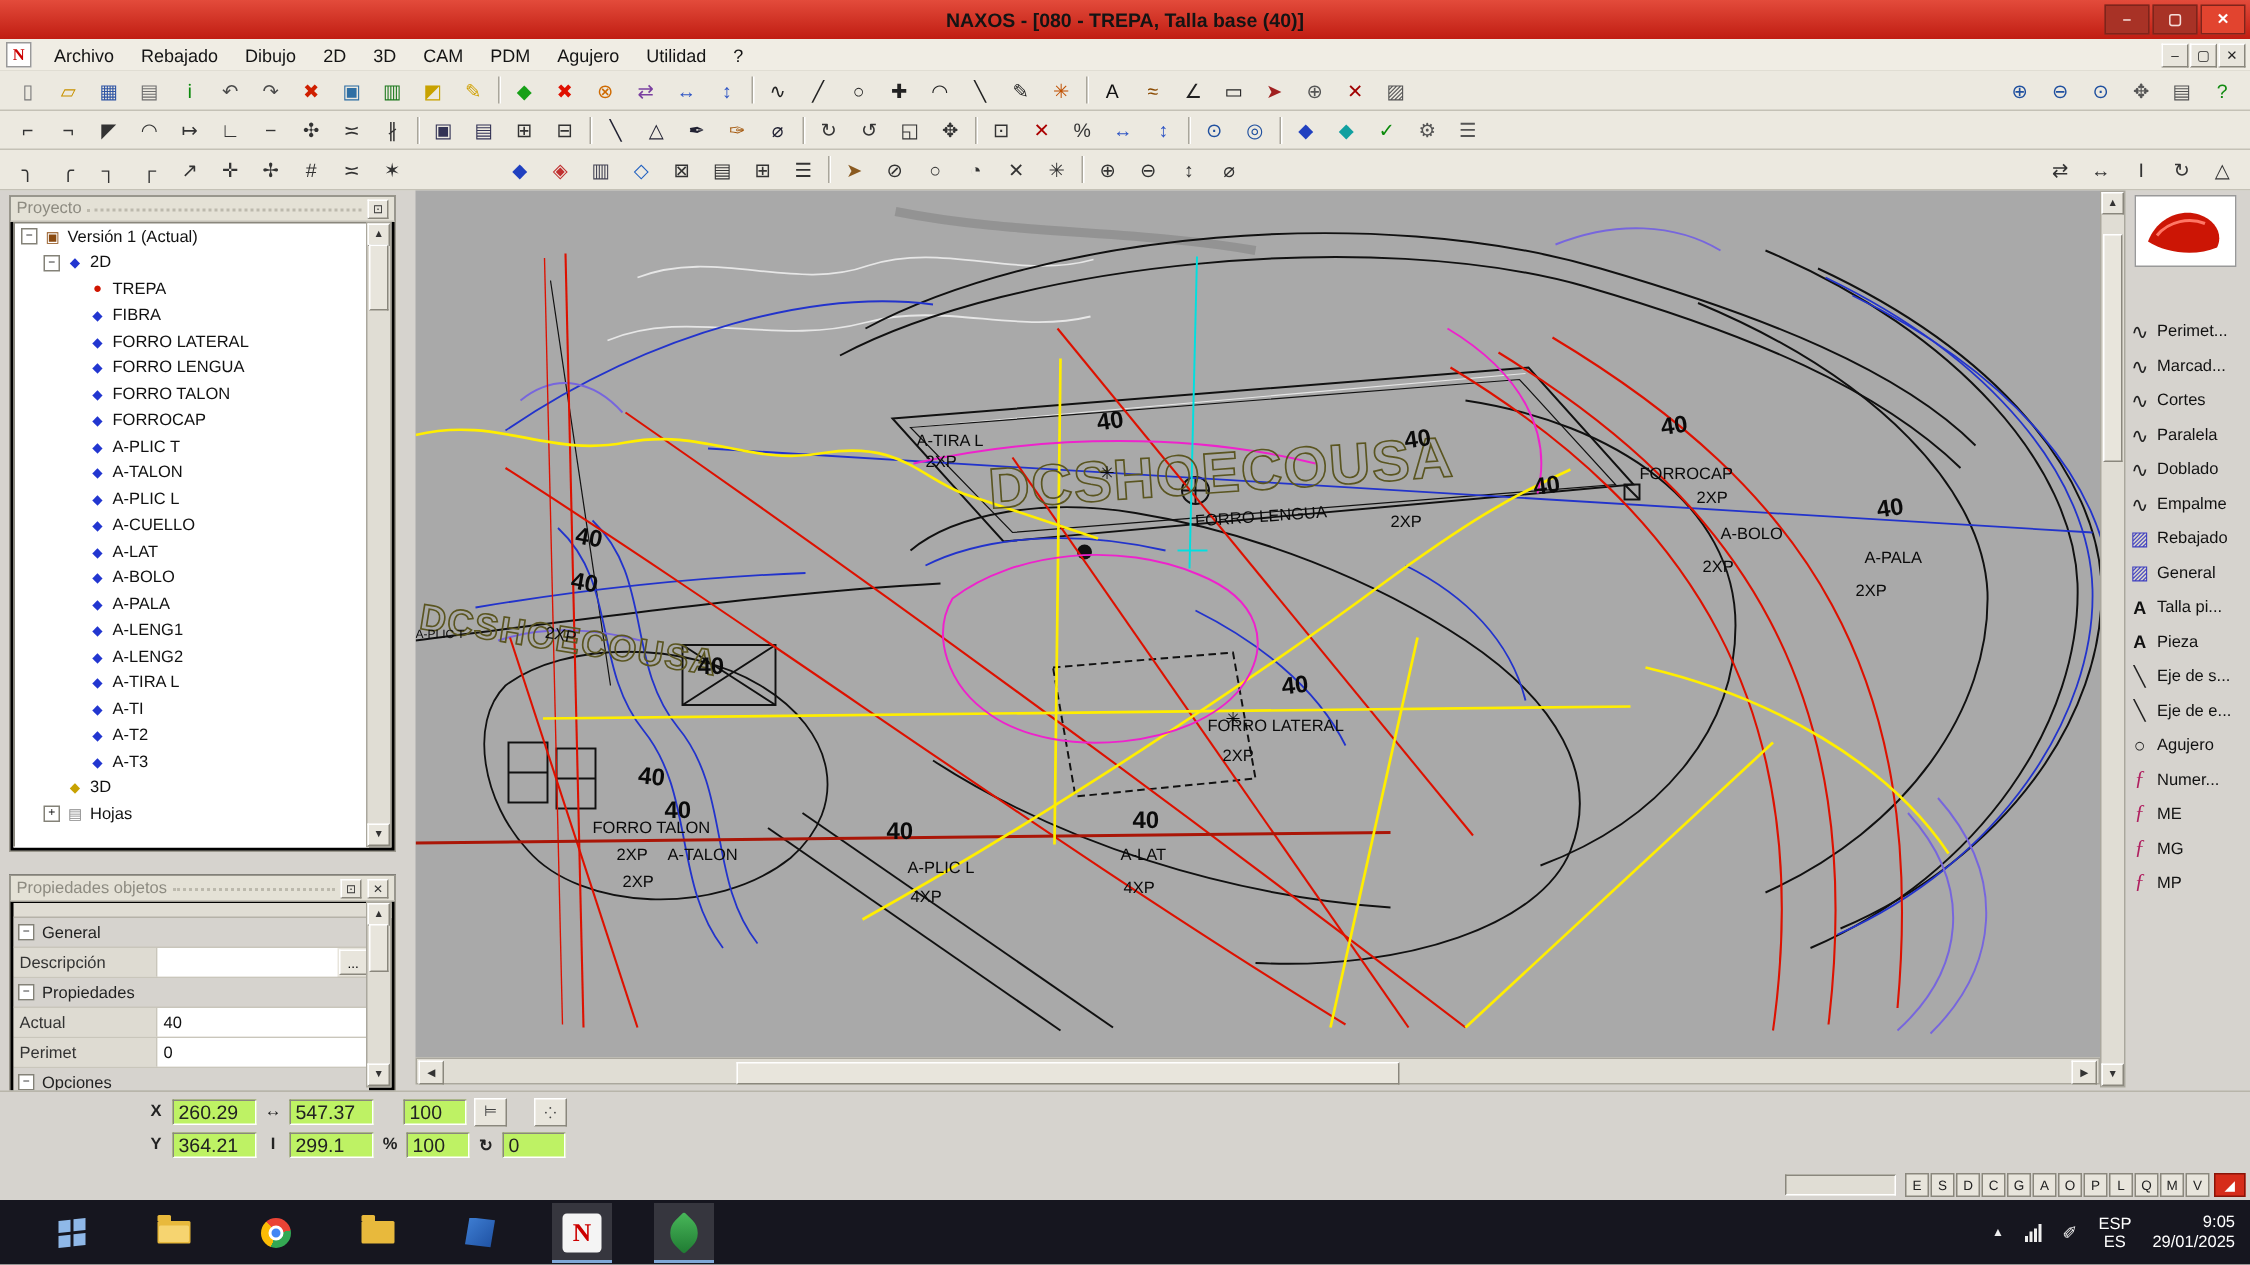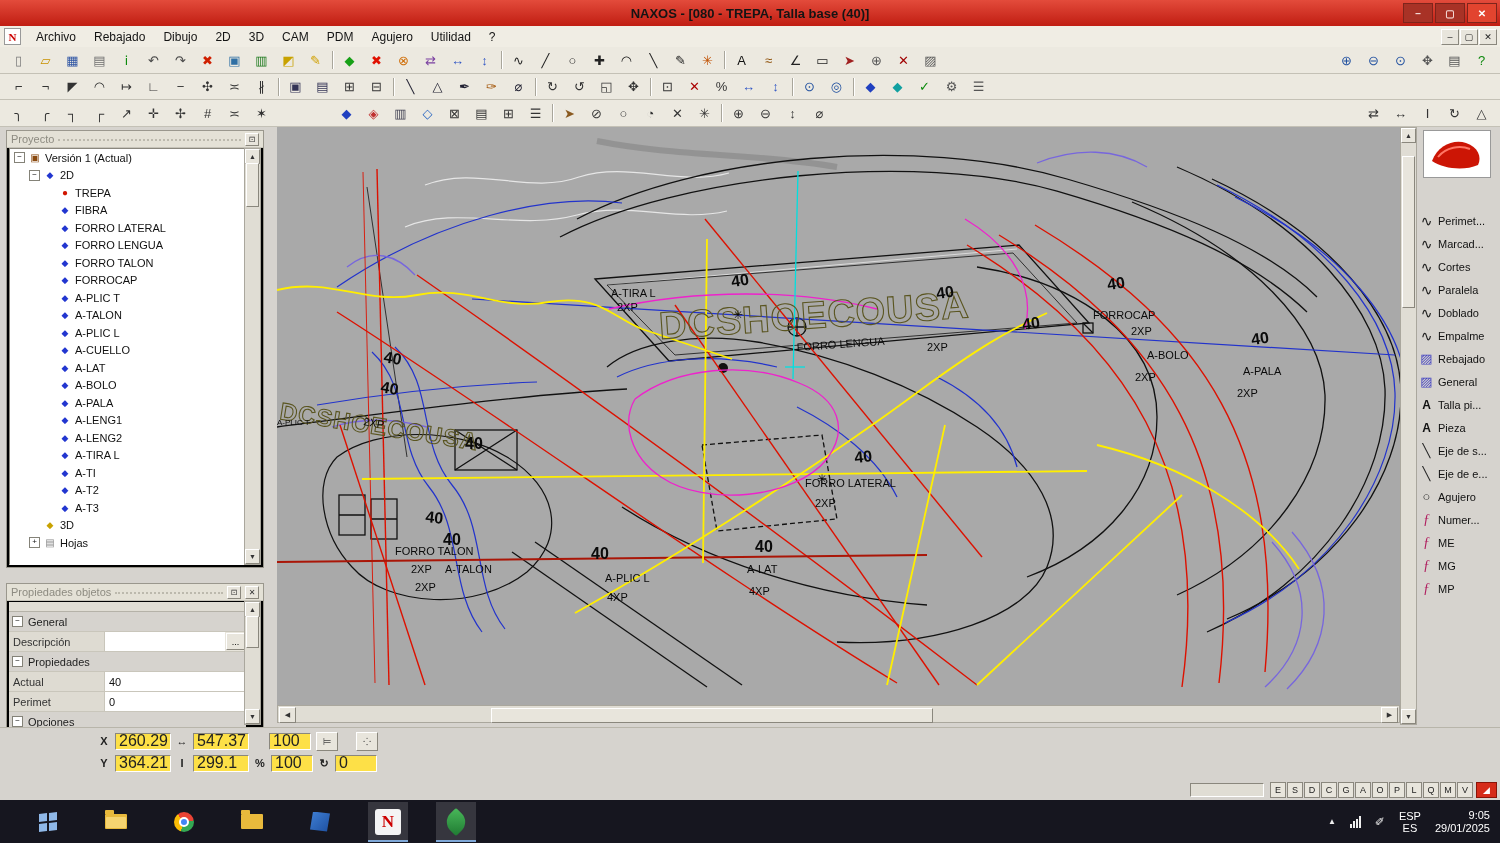--- a/index.html
+++ b/index.html
@@ -96,22 +96,22 @@
   .rp-icon.hatch{color:#4040c0}
   .rp-icon.letterA{color:#111;font-weight:bold;font-size:12px}
   .rp-icon.dash{color:#222}
   .rp-icon.circle{color:#222}
   .rp-icon.fnum{color:#b02060;font-style:italic;font-family:"Liberation Serif",serif;font-size:14px}
   
   .status{position:absolute;top:727px;left:0;width:1500px;height:52px;background:#d6d3ce;border-top:1px solid #b8b5aa}
   .srow{position:absolute;left:98px;display:flex;align-items:center;gap:5px;height:18px;font-size:11px;color:#222}
   #srow1{top:4px}#srow2{top:26px}
   .sico{font-size:11px;font-weight:bold;width:12px;text-align:center}
-  .sfld{width:48px;height:15px;background:#fde047;border:1px solid;border-color:#8a877d #fff #fff #8a877d;
-    display:flex;align-items:center;padding:0 3px;font-size:16px}
+  .sfld{width:48px;height:15px;background:#bef264;border:1px solid;border-color:#8a877d #fff #fff #8a877d;
+    display:flex;align-items:center;padding:0 3px;font-size:13px}
   .sfld.small{width:34px}
   .sbtn{width:20px;height:17px;background:#e8e5dc;border:1px solid;border-color:#fff #8a877d #8a877d #fff;
     display:flex;align-items:center;justify-content:center;font-size:10px;color:#444}
   
   .lettersrow{position:absolute;top:779px;left:0;width:1500px;height:21px;background:#d6d3ce}
   .lbar{position:absolute;left:1190px;top:4px;width:72px;height:12px;background:#e0ddd4;
     border:1px solid;border-color:#8a877d #fff #fff #8a877d}
   .flags{position:absolute;left:1270px;top:3px;display:flex;gap:1px}
   .flag{width:14px;height:14px;border:1px solid #8a877d;background:#e8e5dc;font-size:9px;
     display:flex;align-items:center;justify-content:center;color:#222}

